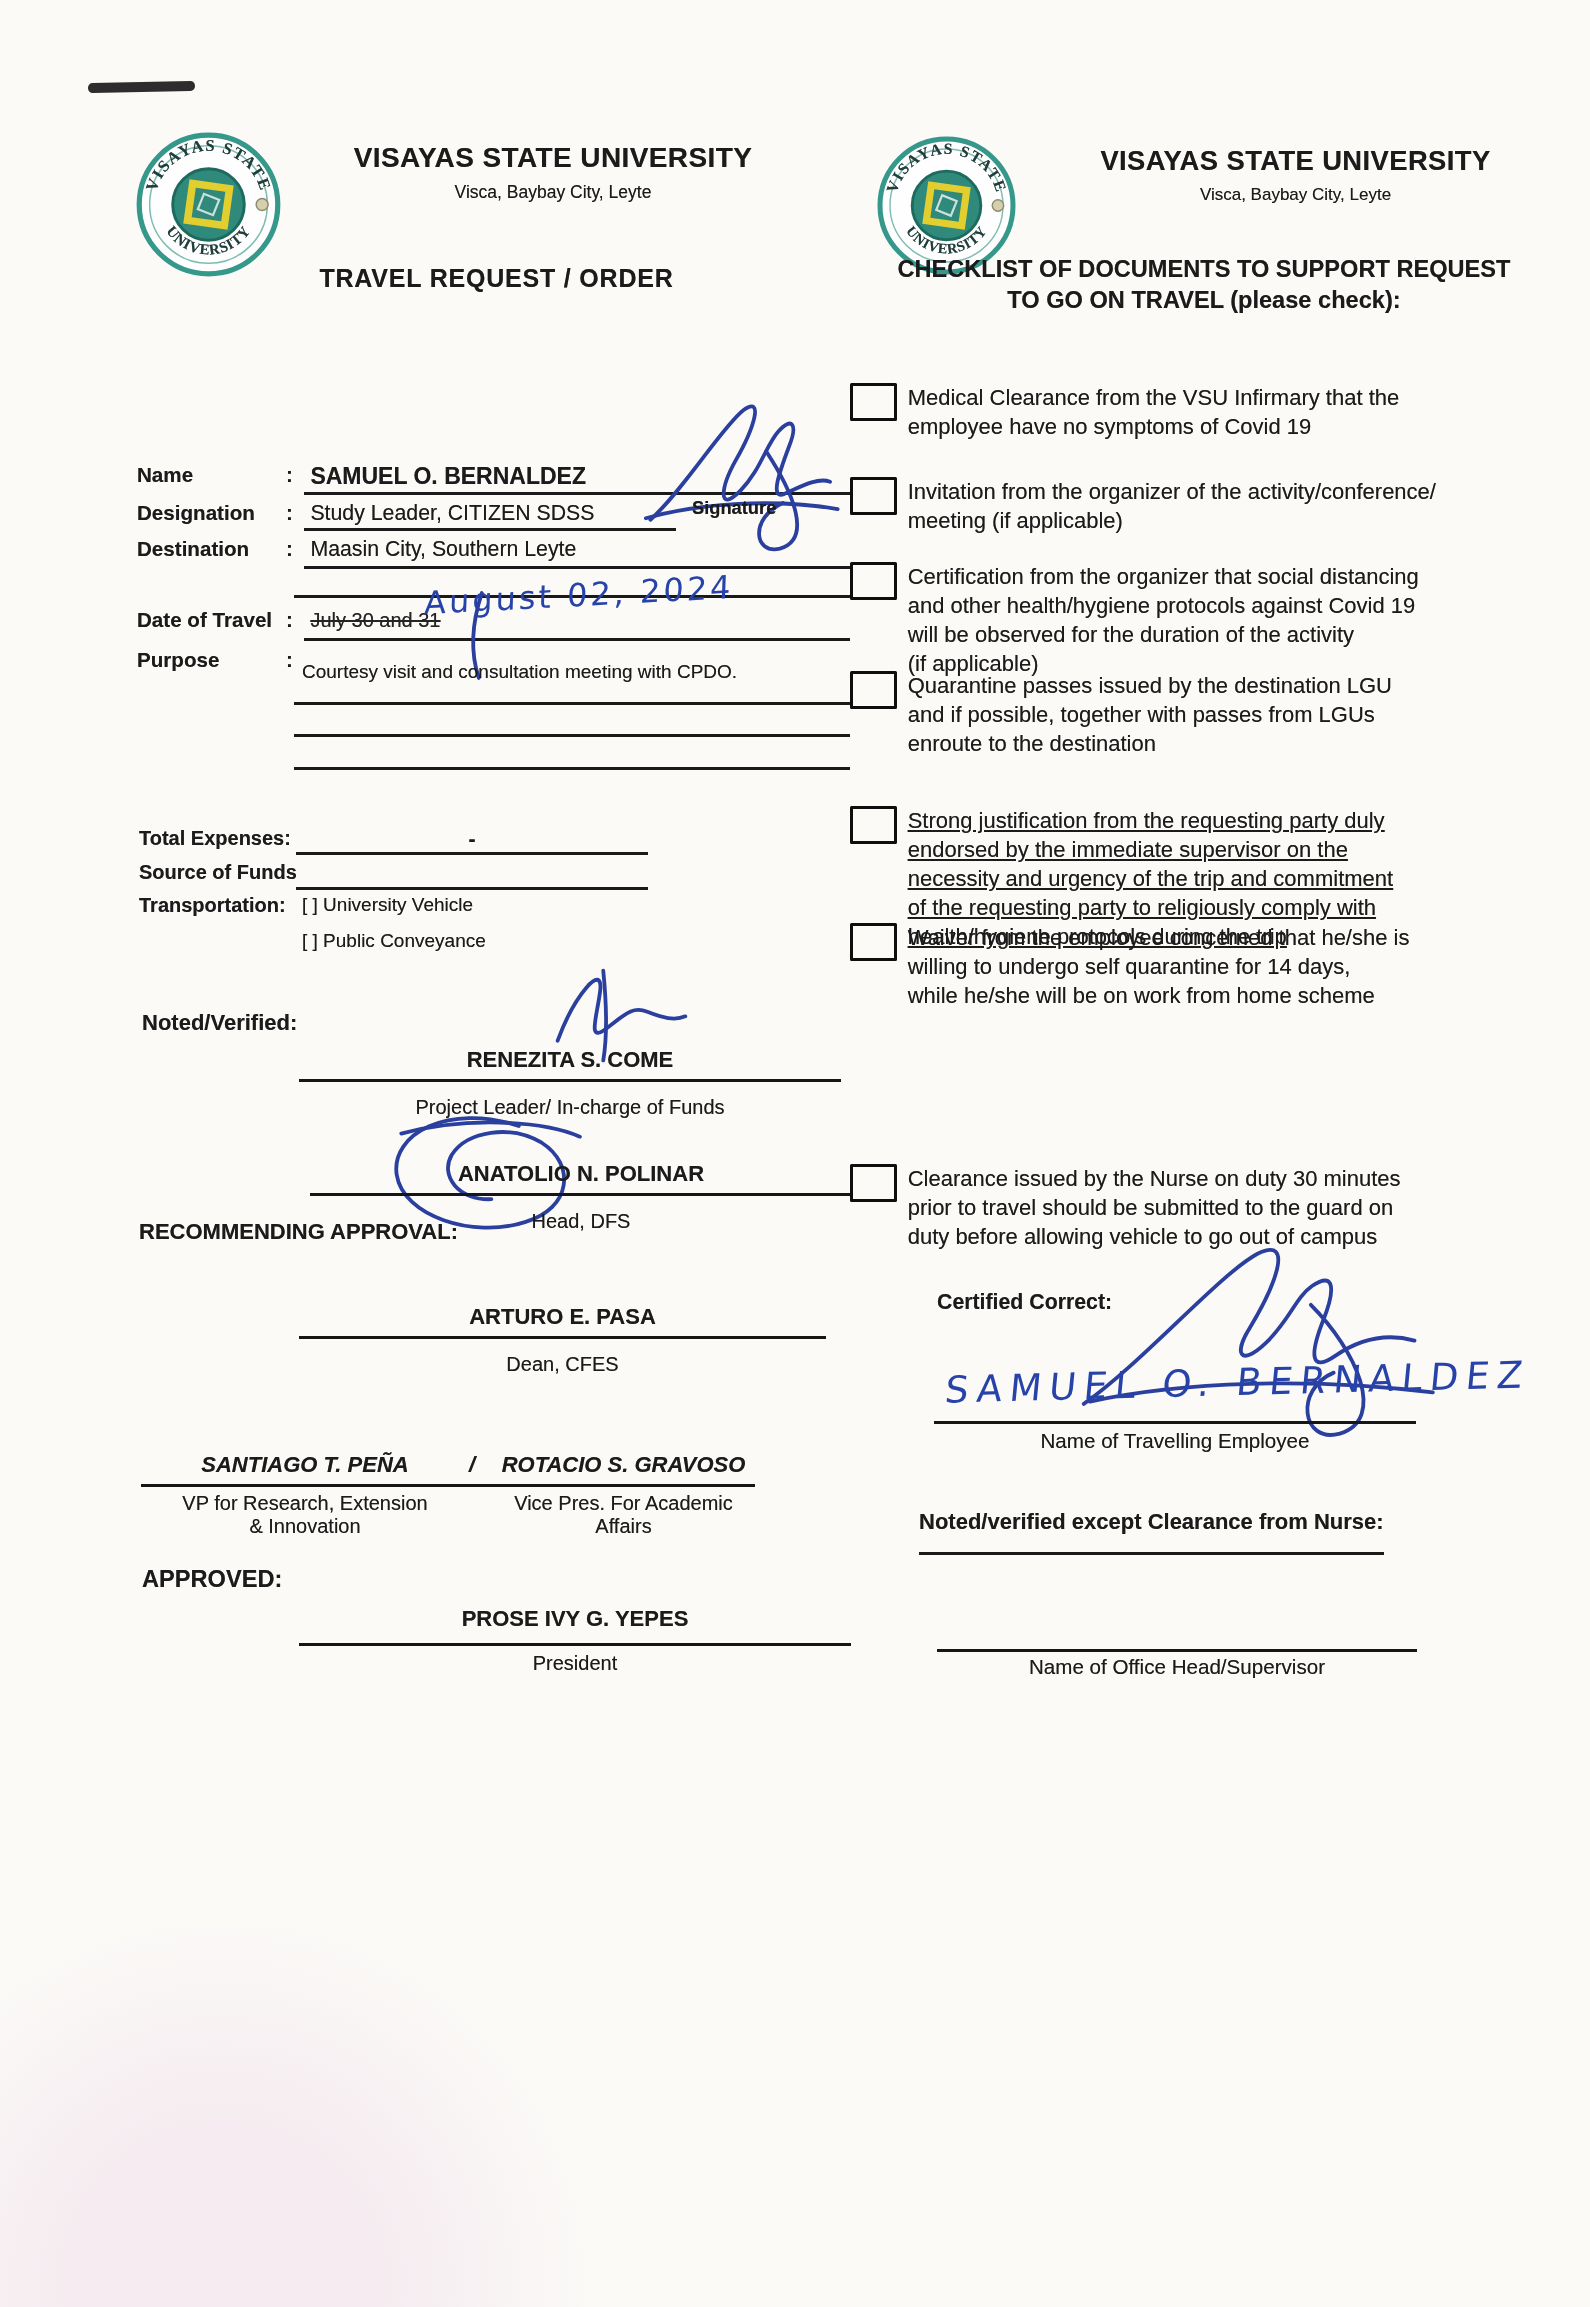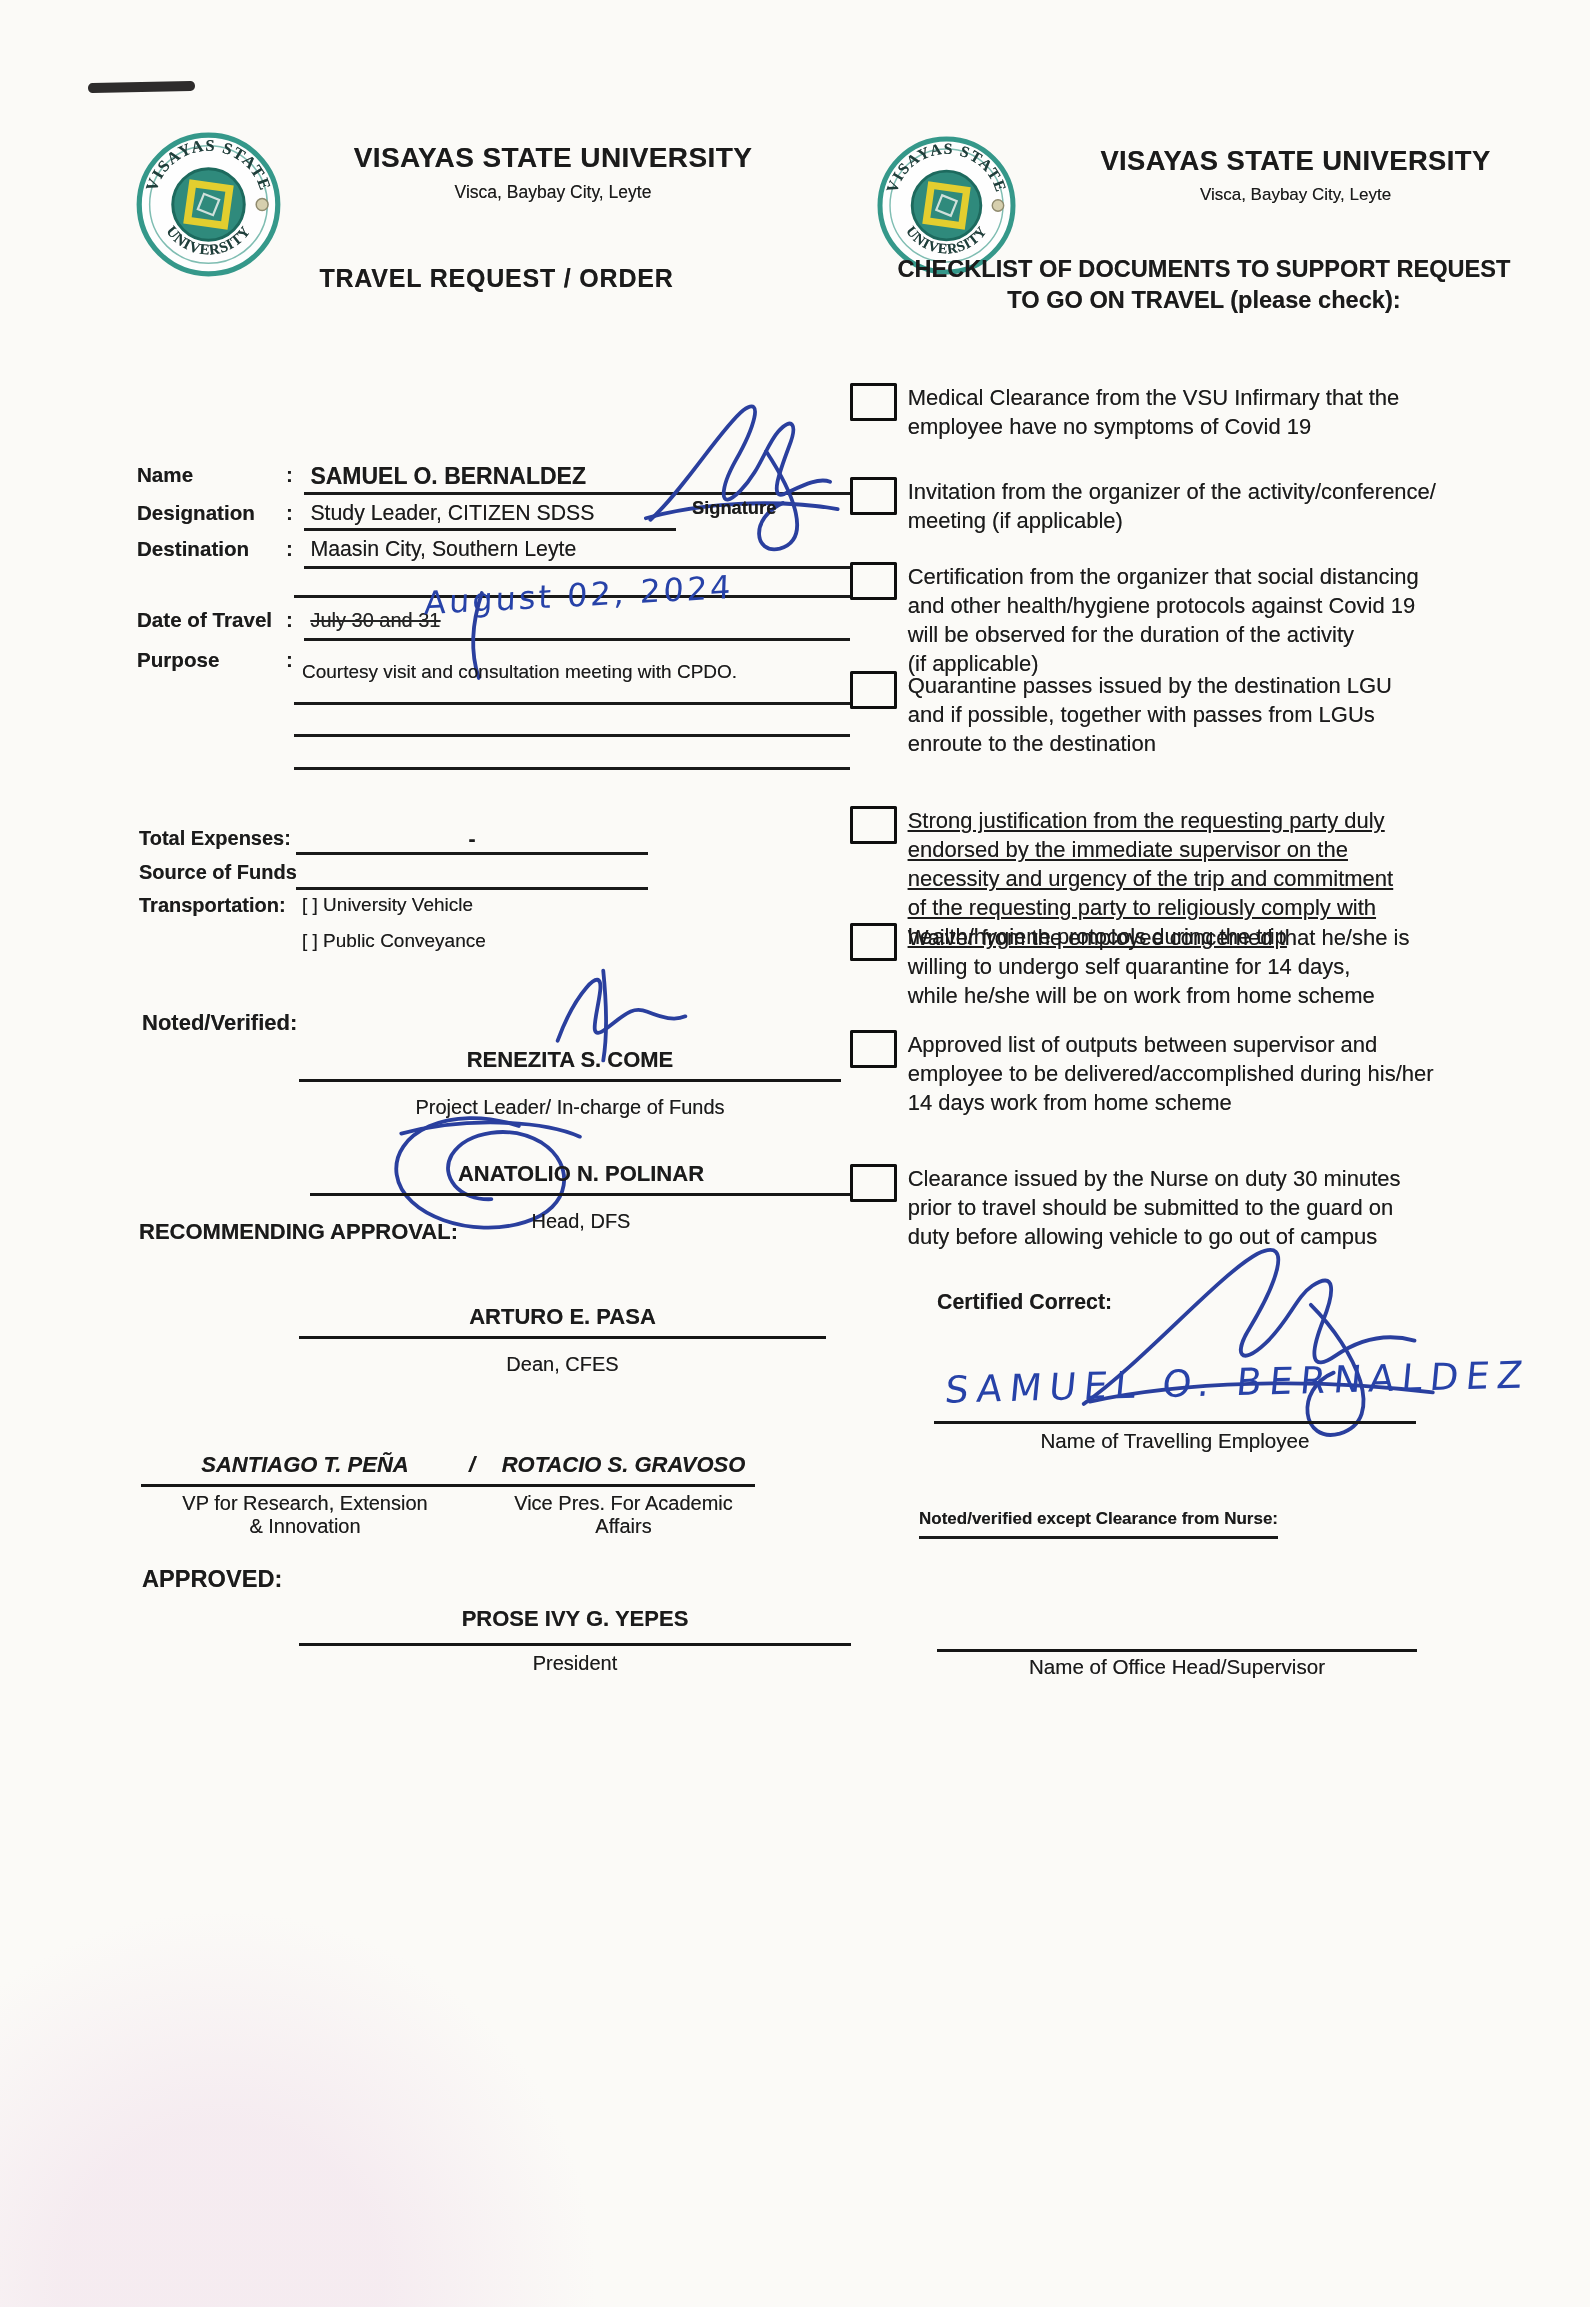--- a/index.html
+++ b/index.html
@@ -253,42 +253,36 @@
 necessity and urgency of the trip and commitment
 of the requesting party to religiously comply with
 health/hygiene protocols during the trip</span>
   </div>
   <div class="chk-item" style="top:923px;">
     <span class="chk-box"></span>
     <span class="chk-text">Waiver from the employee concerned that he/she is
 willing to undergo self quarantine for 14 days,
 while he/she will be on work from home scheme</span>
   </div>
-  <div class="chk-item" style="top:1030px;">
-    <span class="chk-box"></span>
-    <span class="chk-text">Approved list of outputs between supervisor and
-employee to be delivered/accomplished during his/her
-14 days work from home scheme</span>
-  </div>
   <div class="chk-item" style="top:1164px;">
     <span class="chk-box"></span>
     <span class="chk-text">Clearance issued by the Nurse on duty 30 minutes
 prior to travel should be submitted to the guard on
 duty before allowing vehicle to go out of campus</span>
   </div>
 
   <div class="abs b" style="left:937px;top:1290px;font-size:21.3px;">Certified Correct:</div>
   <svg class="abs sig-svg" style="left:1067px;top:1240px;" width="381" height="202" viewBox="0 0 500 265">
     <path d="M22,215 C100,160 200,45 250,18 C300,-6 272,62 240,115 C218,150 228,166 260,136 C292,106 300,75 322,60 C352,40 352,66 336,106 C318,152 320,174 352,152 C384,130 420,122 456,132"></path>
     <path d="M30,212 C150,186 320,180 480,200"></path>
     <path d="M320,85 C380,145 420,235 358,254 C308,268 298,196 350,174"></path>
   </svg>
   <div class="abs hand hand-name" style="left:945px;top:1361px;">SAMUEL O. BERNALDEZ</div>
   <div class="abs rule5" style="left:934px;top:1390px;width:482px;height:30.5px;"></div>
   <div class="abs ctr small-lbl" style="left:934px;top:1429px;width:482px;">Name of Travelling Employee</div>
 
-  <div class="abs b" style="left:919px;top:1509px;font-size:17px;border-bottom:3px solid #1a1a1a;padding-bottom:7px;">Noted/verified except Clearance from Nurse:</div>
+  <div class="abs b" style="left:919px;top:1509px;font-size:22px;border-bottom:3px solid #1a1a1a;padding-bottom:17px;">Noted/verified except Clearance from Nurse:</div>
 
   <div class="abs rule5" style="left:937px;top:1620px;width:480px;height:29px;"></div>
   <div class="abs ctr small-lbl" style="left:937px;top:1655px;width:480px;">Name of Office Head/Supervisor</div>
 
 </div>
 
 
 </body></html>

